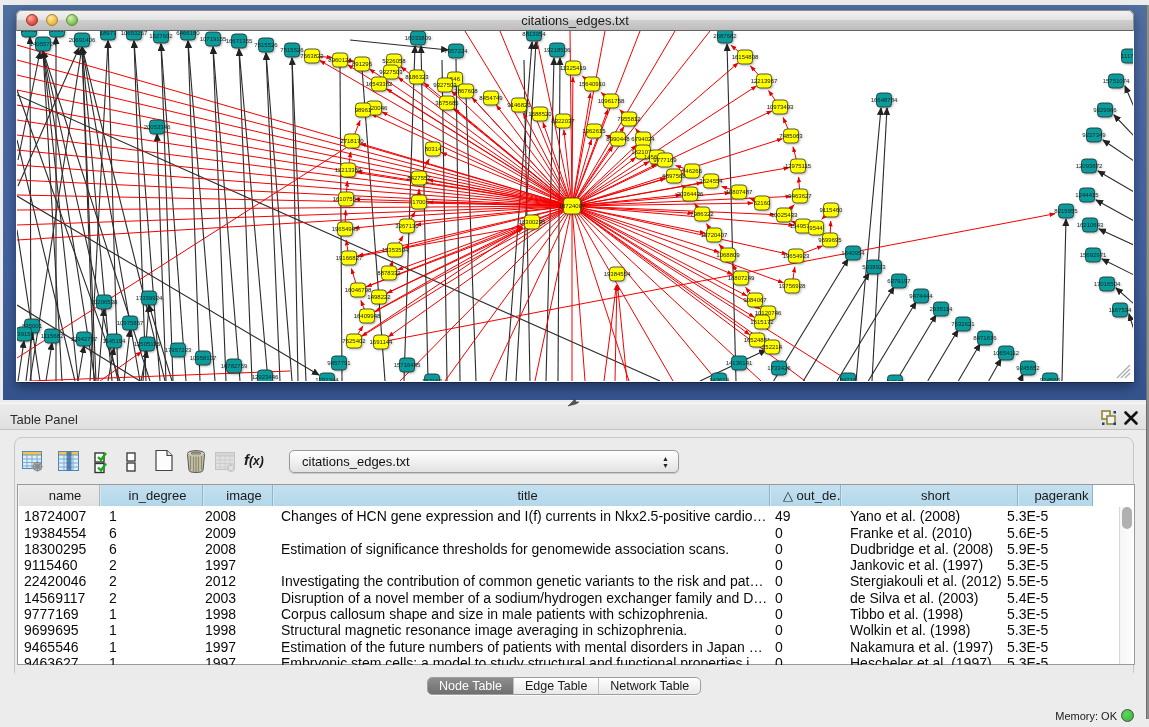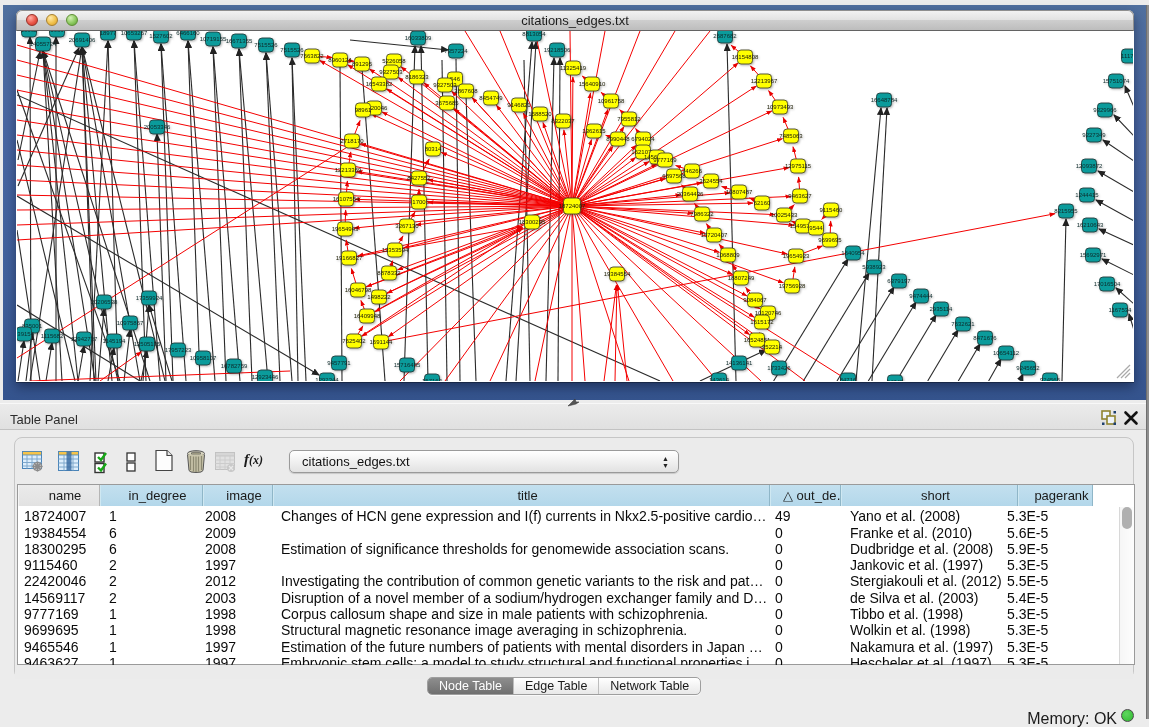--- a/index.html
+++ b/index.html
@@ -21,36 +21,36 @@
 #phead .t { position:absolute; left:10px; top:8px; font-size:13px; color:#2d2d2d; }
 #container { position:absolute; left:14px; top:437px; width:1120px; height:242px;
   border:1px solid #c6c6c6; border-radius:8px; background:#ebebeb; }
 .tbi { position:absolute; }
 #combo { position:absolute; left:289px; top:450px; width:390px; height:23px;
   border:1px solid #9a9a9a; border-radius:5px;
   background:linear-gradient(180deg,#ffffff 0%,#f2f2f2 45%,#e2e2e2 100%);
   box-shadow:0 1px 1px rgba(0,0,0,.15); }
 #combo .t { position:absolute; left:12px; top:3px; font-size:13px; color:#111; }
 #combo .ar { position:absolute; right:9px; top:4px; font-size:7px; line-height:7px; color:#222; }
-#fx { position:absolute; left:244px; top:451px; width:34px; font-size:15px; font-family:Liberation Serif, serif; font-style:italic; font-weight:bold; color:#1a1a1a; }
+#fx { position:absolute; left:244px; top:451px; width:34px; font-size:15px; font-family:Liberation Sans, sans-serif; font-style:italic; font-weight:bold; color:#1a1a1a; }
 #table { position:absolute; left:17px; top:484px; width:1118px; height:181px; background:#fff; border:1px solid #9a9a9a; }
 .hc { position:absolute; top:485px; height:21px; border-right:1px solid #8fb6c8; border-left:1px solid #cfe8f2;
    background:linear-gradient(180deg,#c3e0ef,#b3d7ea); font-size:13px; color:#1a1a1a; text-align:center; line-height:21px; padding-left:12px; white-space:nowrap; overflow:hidden; }
 .hg { background:linear-gradient(180deg,#ebebeb,#e2e2e2); border-right:1px solid #b5b5b5; border-left:1px solid #f5f5f5; }
 .trow { position:absolute; left:0px; width:1135px; height:16px; font-size:14px; color:#0a0a0a; }
 .trow span { position:absolute; top:0; white-space:nowrap; }
 #vsb { position:absolute; left:1119px; top:507px; width:15px; height:157px; background:linear-gradient(90deg,#f6f6f6,#fdfdfd); border-left:1px solid #d8d8d8;}
 #vsb .th { position:absolute; left:2px; top:0px; width:10px; height:22px; border-radius:5px; background:#b0b0b0; }
 #tabs { position:absolute; left:427px; top:677px; height:18px; border:1px solid #9e9e9e; border-radius:5px;
   background:linear-gradient(180deg,#ffffff,#e8e8e8); display:flex; overflow:hidden;
   box-shadow:0 1px 0 rgba(255,255,255,.7); }
 #tabs div { font-size:12.5px; line-height:16px; color:#1a1a1a; padding:0 11px; border-right:1px solid #bdbdbd; }
 #tabs div.sel { background:linear-gradient(180deg,#8e8e8e,#6f6f6f); color:#fff; }
 #tabs div:last-child { border-right:none; }
-#mem { position:absolute; right:32px; top:710px; font-size:16px; color:#1a1a1a; }
+#mem { position:absolute; right:32px; top:710px; font-size:11px; color:#1a1a1a; }
 #memdot { position:absolute; left:1121px; top:709px; width:13px; height:13px; border-radius:50%;
   background:radial-gradient(circle at 40% 35%, #5fd75f, #2fb82f); border:1.5px solid #4a4a4a; }
 #rstrip { position:absolute; left:1146px; top:5px; width:3px; height:714px; background:#8e8e8e; border-left:1px solid #6f6f6f;}
 </style></head>
 <body>
 <div id="desktop"></div>
 <div id="win"></div>
 <div id="titlebar">
     <span class="t">citations_edges.txt</span>
   </div>

